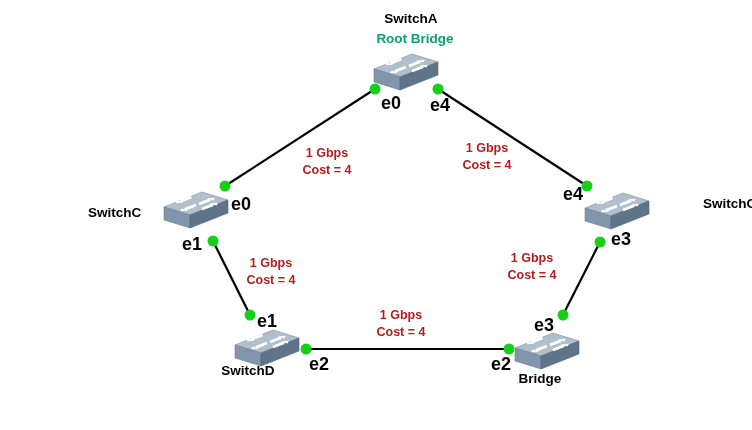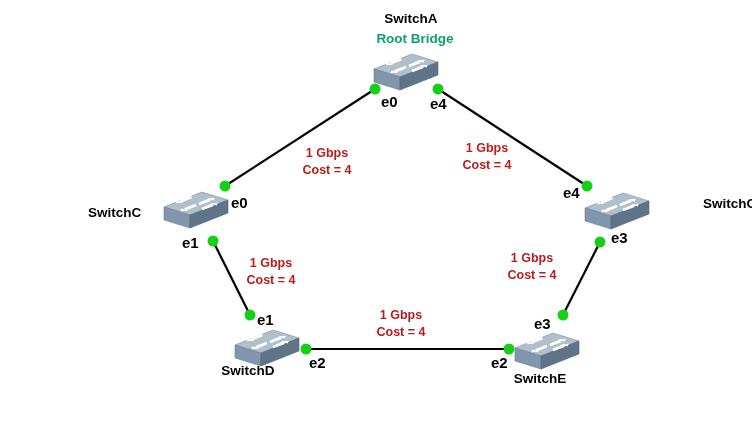--- a/index.html
+++ b/index.html
@@ -4,21 +4,21 @@
 <style>
   html,body{margin:0;padding:0;background:#fff;}
   .canvas{
     position:relative;width:752px;height:430px;background:#fff;
     font-family:"Liberation Sans",sans-serif;overflow:hidden;
   }
   .layer{position:absolute;left:0;top:0;}
   .label{position:absolute;font-weight:bold;color:#000;white-space:nowrap;}
   .node-name{font-size:13.5px;}
   .badge{font-size:13.5px;color:var(--root-bridge-text,#0EA16F);}
-  .port{font-size:15px;}
+  .port{font-size:18px;}
   .link-label{
     position:absolute;font-weight:bold;font-size:12.5px;color:#b91c1c;
     text-align:center;line-height:17px;white-space:nowrap;
   }
   .link{stroke:var(--link-line,#000);stroke-width:2.2;}
   .dot{fill:var(--port-status-dot,#17CF17);}
   .ctr{text-align:center;}
 </style>
 </head>
 <body>
@@ -74,21 +74,21 @@
       <circle class="dot" cx="563" cy="315" r="5.5"></circle>
       <circle class="dot" cx="509" cy="349" r="5.5"></circle>
     </g>
   </svg>
 
   <div class="label node-name ctr" style="left:361px;top:11px;width:100px;">SwitchA</div>
   <div class="label badge ctr" style="left:360px;top:31px;width:110px;">Root Bridge</div>
   <div class="label node-name" style="left:88px;top:205px;">SwitchC</div>
   <div class="label node-name" style="left:655px;top:196px;margin-left:48px;">SwitchC</div>
   <div class="label node-name ctr" style="left:208px;top:363px;width:80px;">SwitchD</div>
-  <div class="label node-name ctr" style="left:500px;top:371px;width:80px;">SwitchE</div>
+  <div class="label node-name ctr" style="left:500px;top:371px;width:80px;">Bridge</div>
 
   <div class="label port" style="left:381px;top:93px;">e0</div>
   <div class="label port" style="left:430px;top:95px;">e4</div>
   <div class="label port" style="left:231px;top:194px;">e0</div>
   <div class="label port" style="left:182px;top:234px;">e1</div>
   <div class="label port" style="left:563px;top:184px;">e4</div>
   <div class="label port" style="left:611px;top:229px;">e3</div>
   <div class="label port" style="left:257px;top:311px;">e1</div>
   <div class="label port" style="left:309px;top:354px;">e2</div>
   <div class="label port" style="left:534px;top:315px;">e3</div>

